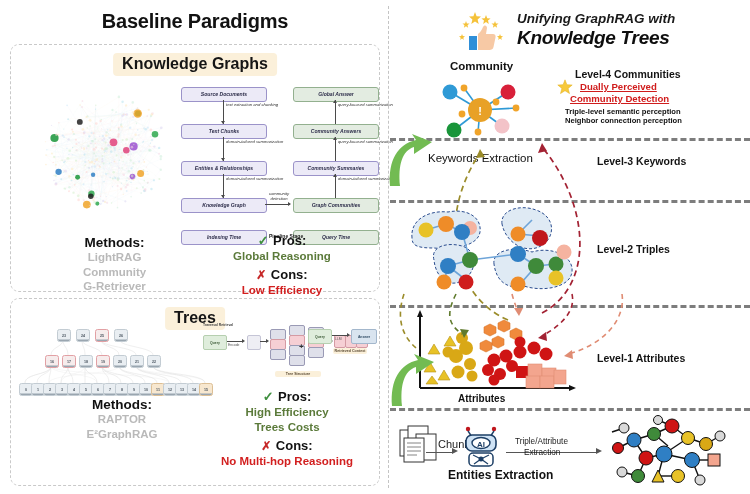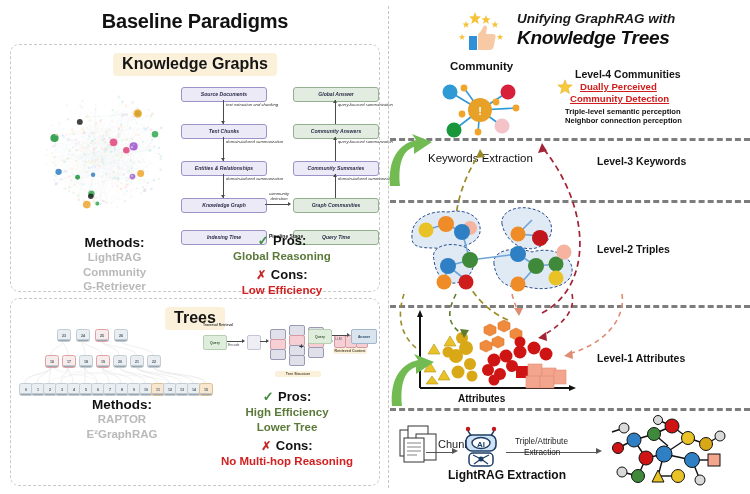--- a/index.html
+++ b/index.html
@@ -1019,21 +1019,21 @@
         <div class="methods-item">RAPTOR</div>
         <div class="methods-item">E²GraphRAG</div>
       </div>
 
       <div id="tr-proscons">
         <div>
           <span class="check">✓</span>
           <span class="pros-head">Pros:</span>
         </div>
         <div class="pros-item">High Efficiency</div>
-        <div class="pros-item">Lower Tree</div>
+        <div class="pros-item">Trees Costs</div>
         <div style="margin-top:1px;">
           <span class="cross">✗</span>
           <span class="pros-head">Cons:</span>
         </div>
         <div class="cons-item">No Multi-hop Reasoning</div>
       </div>
     </div>
   </div>
 
   <div id="vert-divider"></div>
@@ -1276,21 +1276,21 @@
             <line x1="21" y1="35" x2="29" y2="31"></line>
           <line x1="21" y1="35" x2="14" y2="40"></line>
             <line x1="21" y1="35" x2="28" y2="40"></line>
         </g>
       </svg>
     </div>
     <div class="phoriz" style="left:116px;top:452px;width:92px;background:#555;height:1.4px;"></div>
     <div style="position:absolute;left:206px;top:448px;width:0;height:0;border-top:3.5px solid transparent;border-bottom:3.5px solid transparent;border-left:6px solid #555;"></div>
     <div id="triple-attr-1">Triple/Attribute</div>
     <div id="triple-attr-2">Extraction</div>
-    <div id="knowledge-extraction-label">LightRAG Extraction</div>
+    <div id="knowledge-extraction-label">Entities Extraction</div>
 
     <div style="position:absolute;left:212px;top:414px;width:130px;height:76px;">
       <svg width="130" height="76" viewBox="0 0 130 76">
         <g stroke="#111" stroke-width="1.4" fill="none">
           <line x1="16" y1="34" x2="32" y2="26"></line>
             <line x1="32" y1="26" x2="52" y2="20"></line>
           <line x1="52" y1="20" x2="70" y2="12"></line>
             <line x1="70" y1="12" x2="86" y2="24"></line>
           <line x1="86" y1="24" x2="104" y2="30"></line>
             <line x1="52" y1="20" x2="66" y2="32"></line>

